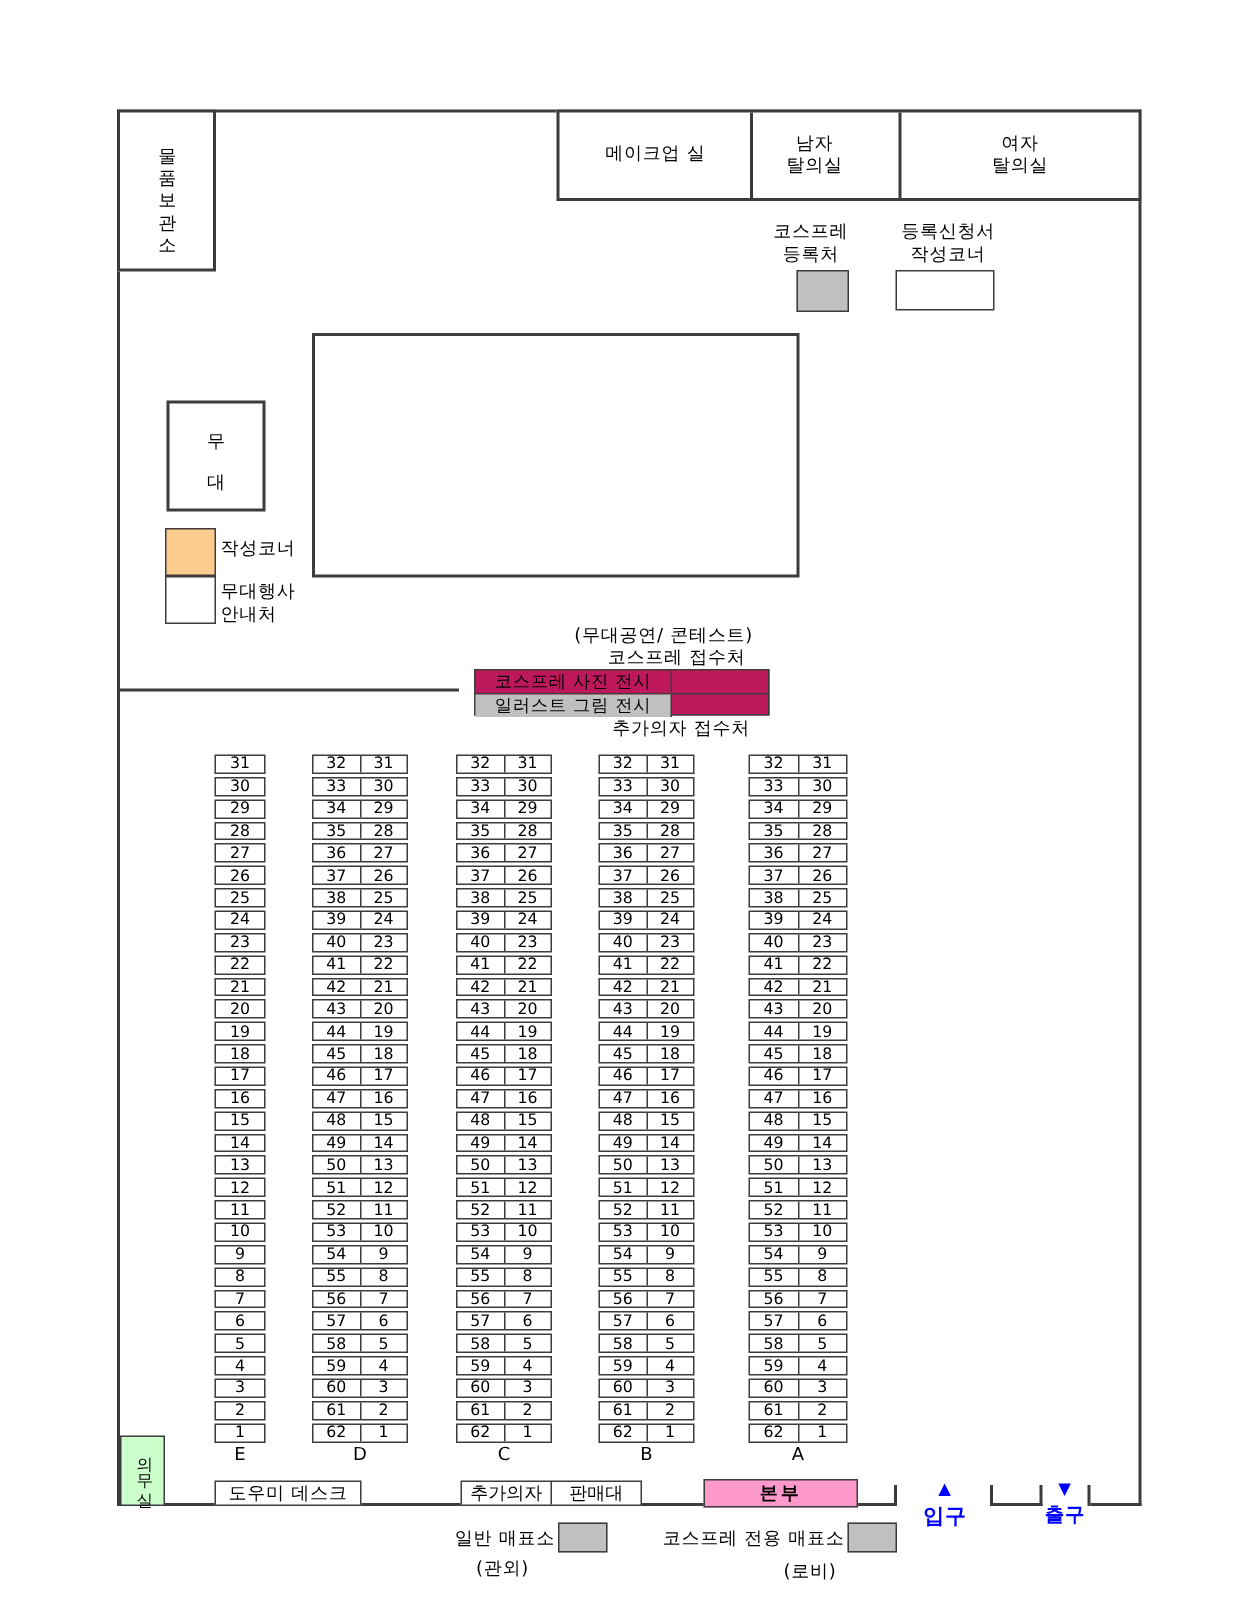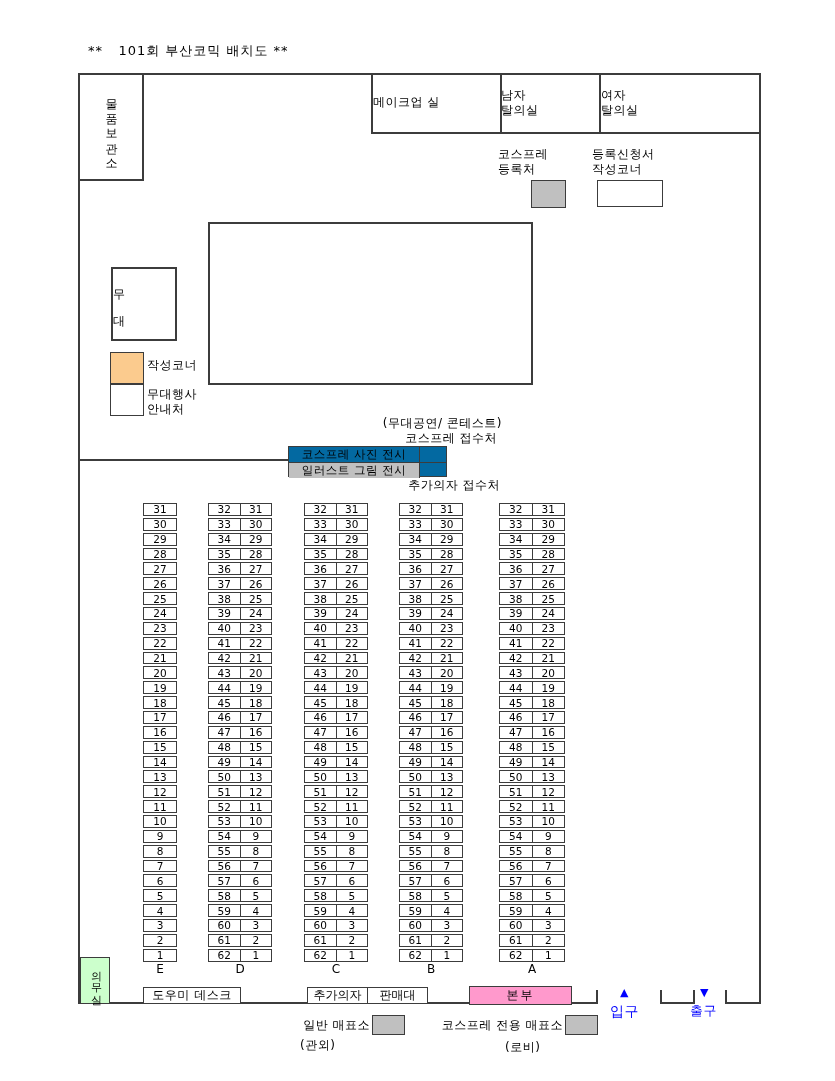--- a/index.html
+++ b/index.html
@@ -2,45 +2,44 @@
 <html><head>
 <meta charset="utf-8">
 <style>
   html,body{margin:0;padding:0;background:#fff}
   .page{position:relative;width:835px;height:1081px;background:#fff;
         font-family:"DejaVu Sans",sans-serif;color:#000;overflow:hidden}
   .wall{position:absolute;background:#3c3c3c}
   .box{position:absolute;border:2px solid #3c3c3c;background:#fff;box-sizing:border-box}
   .thin{border-width:1.5px}
   .lbl{position:absolute;font-size:12px;line-height:1.25;white-space:pre-line;letter-spacing:0.5px}
-  .center{text-align:left}
+  .center{text-align:center}
   .right{text-align:right}
   .title{position:absolute;left:88px;top:42px;font-size:13px;letter-spacing:1px;white-space:pre}
   .vert{writing-mode:vertical-rl;text-orientation:upright;letter-spacing:3px}
   .flexc{display:flex;align-items:center;justify-content:center}
   .tblock{position:absolute;display:flex;flex-direction:column;justify-content:space-between}
   .trow{display:flex;height:12.8px;border:1px solid #3c3c3c;background:#fff;box-sizing:border-box}
   .tcell{flex:1;display:flex;align-items:center;justify-content:center;font-size:10.5px}
   .tcell.mid{border-right:1px solid #3c3c3c}
   .collbl{position:absolute;top:962px;font-size:12px;text-align:center}
   .blue{color:#0000ff}
-  .bold{font-weight:normal}
-  .ex{position:absolute;left:288px;top:446px;width:159px;height:31px;border:1.5px solid #3c3c3c;
-      box-sizing:border-box;display:grid;grid-template-columns:131px 1fr;grid-template-rows:1fr 1fr;background:#0369a1}
+  .bold{font-weight:bold}
+  .ex{position:absolute;left:316px;top:446px;width:197px;height:31px;border:1.5px solid #3c3c3c;
+      box-sizing:border-box;display:grid;grid-template-columns:131px 1fr;grid-template-rows:1fr 1fr;background:#be185d}
   .ex>div{display:flex;align-items:center;justify-content:center;font-size:11.5px;letter-spacing:0.5px;box-sizing:border-box}
   .ex .c1{border-right:1.5px solid #3c3c3c}
   .ex .r1{border-bottom:1.5px solid #3c3c3c}
   .roomdiv{position:absolute;top:0;width:2px;height:100%;background:#3c3c3c}
 </style>
 </head>
 <body>
 
 <div class="page">
 
-  <div class="title">**   101회 부산코믹 배치도 **</div>
 
   <div class="wall" style="left:78px;top:73px;width:683px;height:2px"></div>
   <div class="wall" style="left:78px;top:73px;width:2px;height:931px"></div>
   <div class="wall" style="left:759px;top:73px;width:2px;height:931px"></div>
   <div class="wall" style="left:78px;top:1002px;width:520px;height:2px"></div>
   <div class="wall" style="left:660px;top:1002px;width:35px;height:2px"></div>
   <div class="wall" style="left:727px;top:1002px;width:34px;height:2px"></div>
 
   <div class="wall" style="left:596px;top:990px;width:2px;height:14px"></div>
   <div class="wall" style="left:660px;top:990px;width:2px;height:14px"></div>

